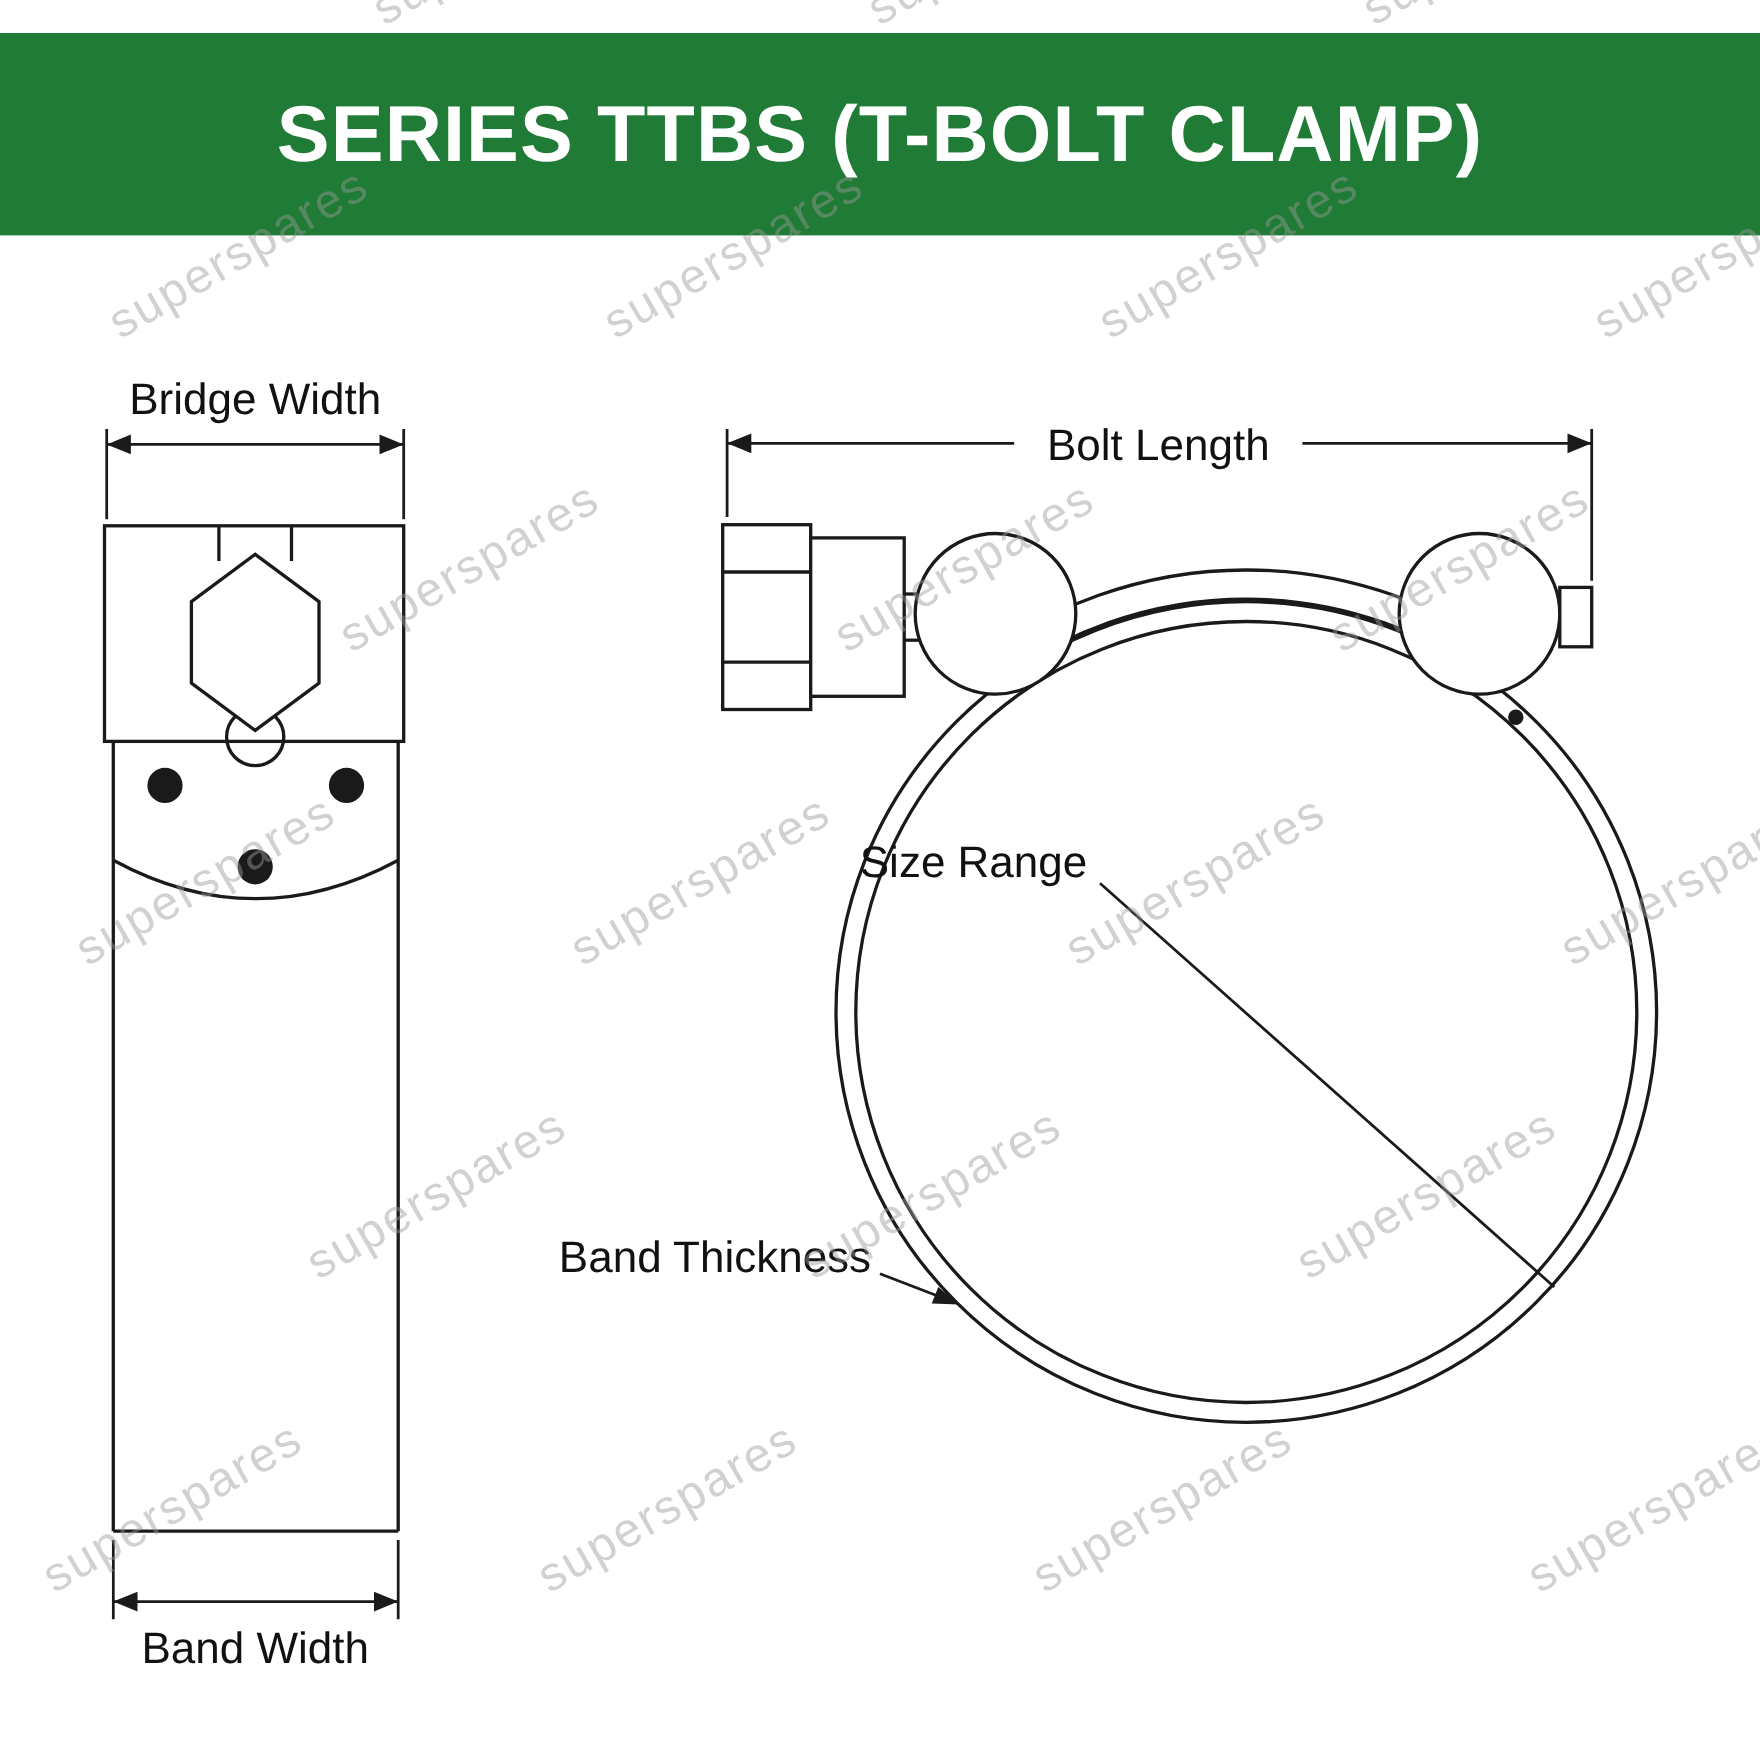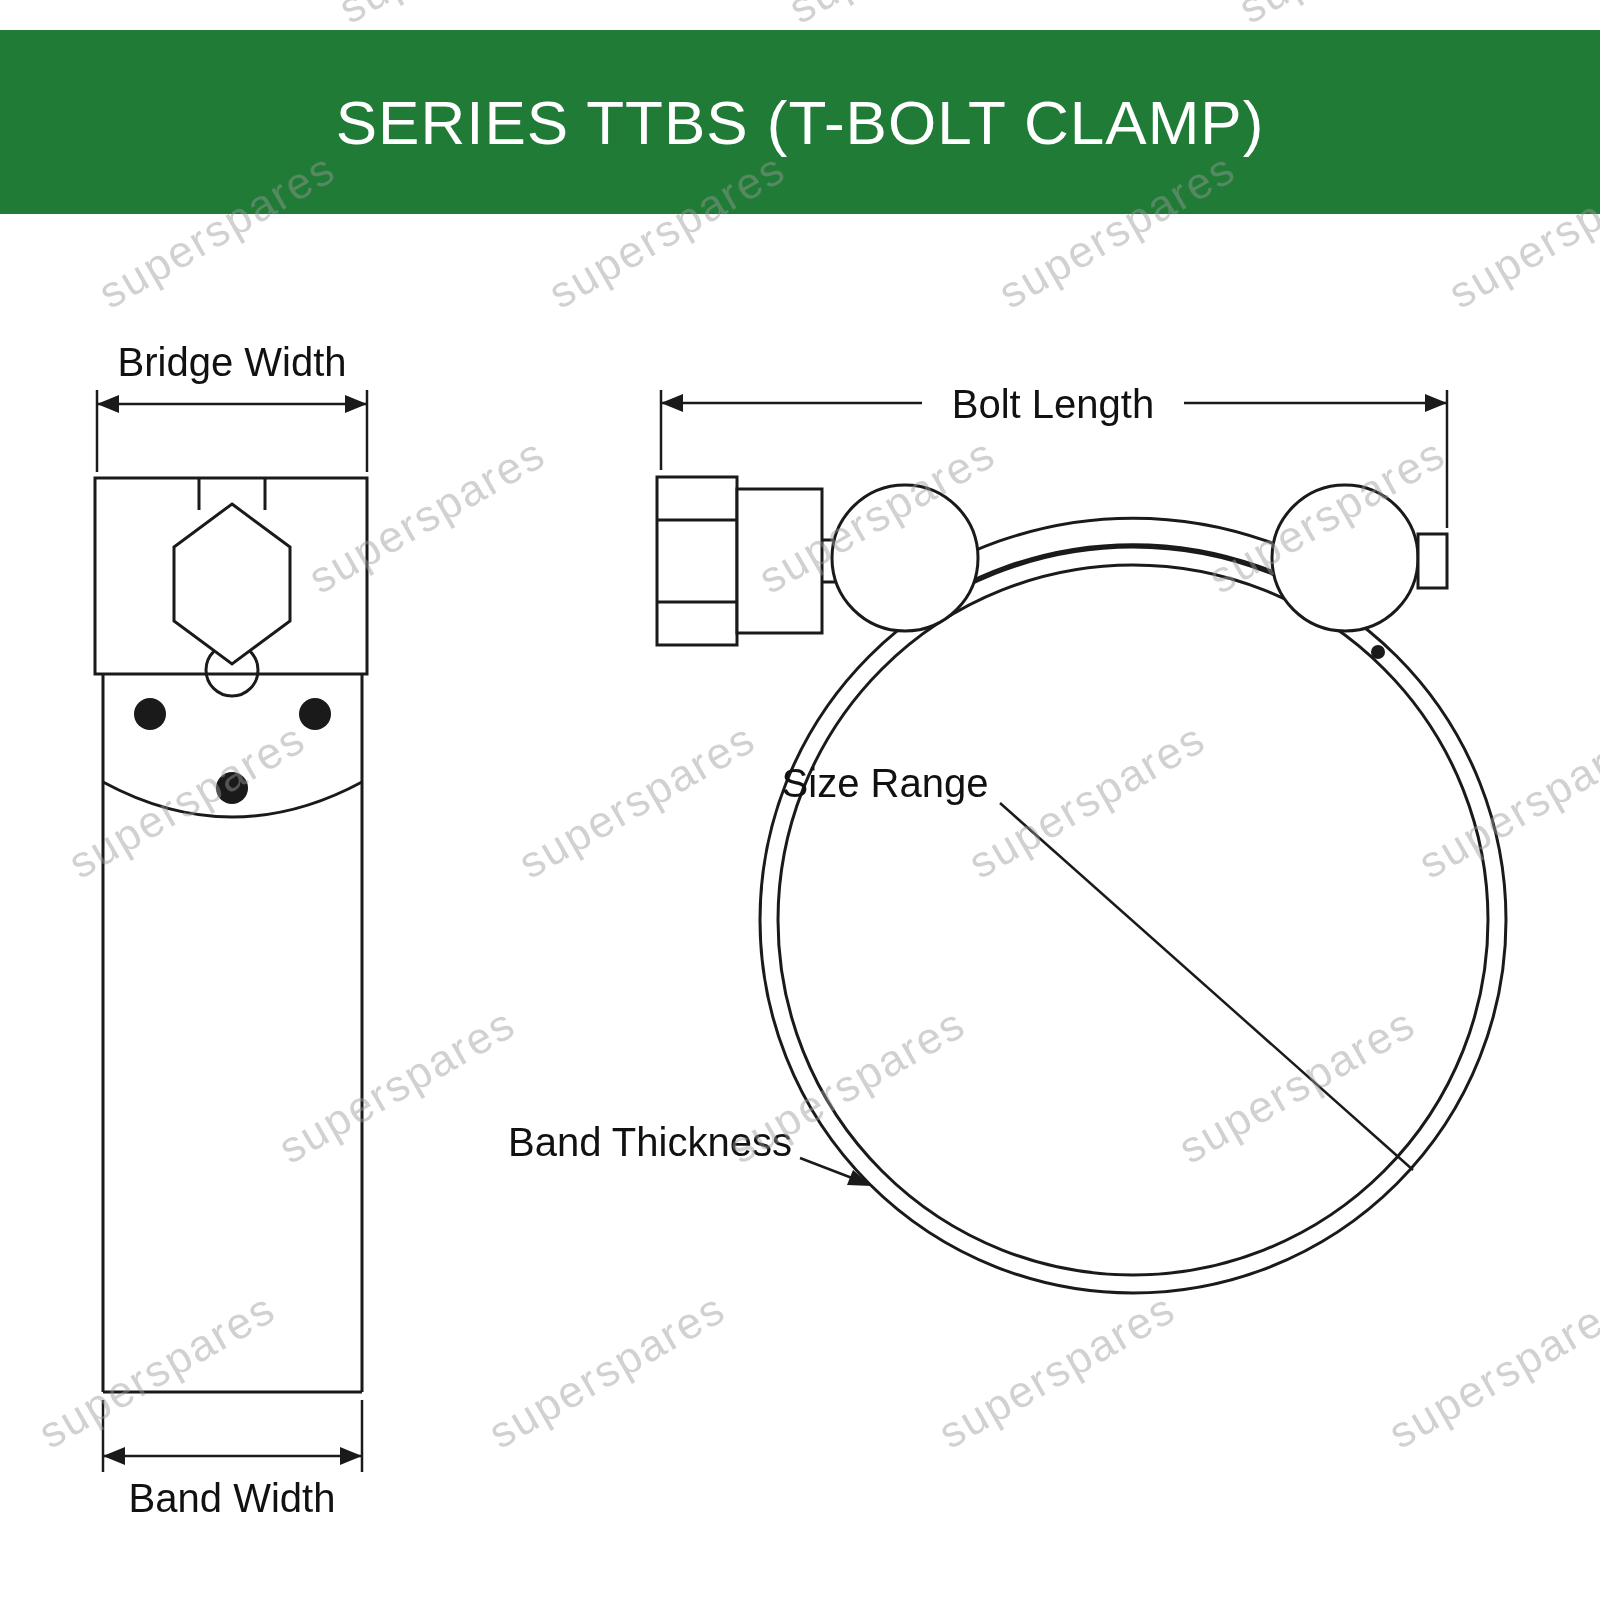--- a/index.html
+++ b/index.html
@@ -10,21 +10,21 @@
     position:relative;
     overflow:hidden;
   }
   .banner {
     position:absolute; left:0; top:30px; width:1600px; height:184px;
     background:var(--green, #1f7b35);
     display:flex; align-items:center; justify-content:center;
     z-index:1;
   }
   .banner h1 {
-    font-size:62px; font-weight:normal; letter-spacing:1px;
+    font-size:72px; font-weight:bold; letter-spacing:1px;
     color:var(--title-color, #ffffff);
     white-space:nowrap;
   }
   #diagram { position:absolute; left:0; top:0; z-index:2; }
   #diagram text {
     font-family:"Liberation Sans", sans-serif;
     font-size:40px; fill:#111;
   }
   .ln  { fill:none; stroke:var(--line,#1a1a1a); stroke-width:3; }
   .lnw { fill:#ffffff; stroke:var(--line,#1a1a1a); stroke-width:3; }

